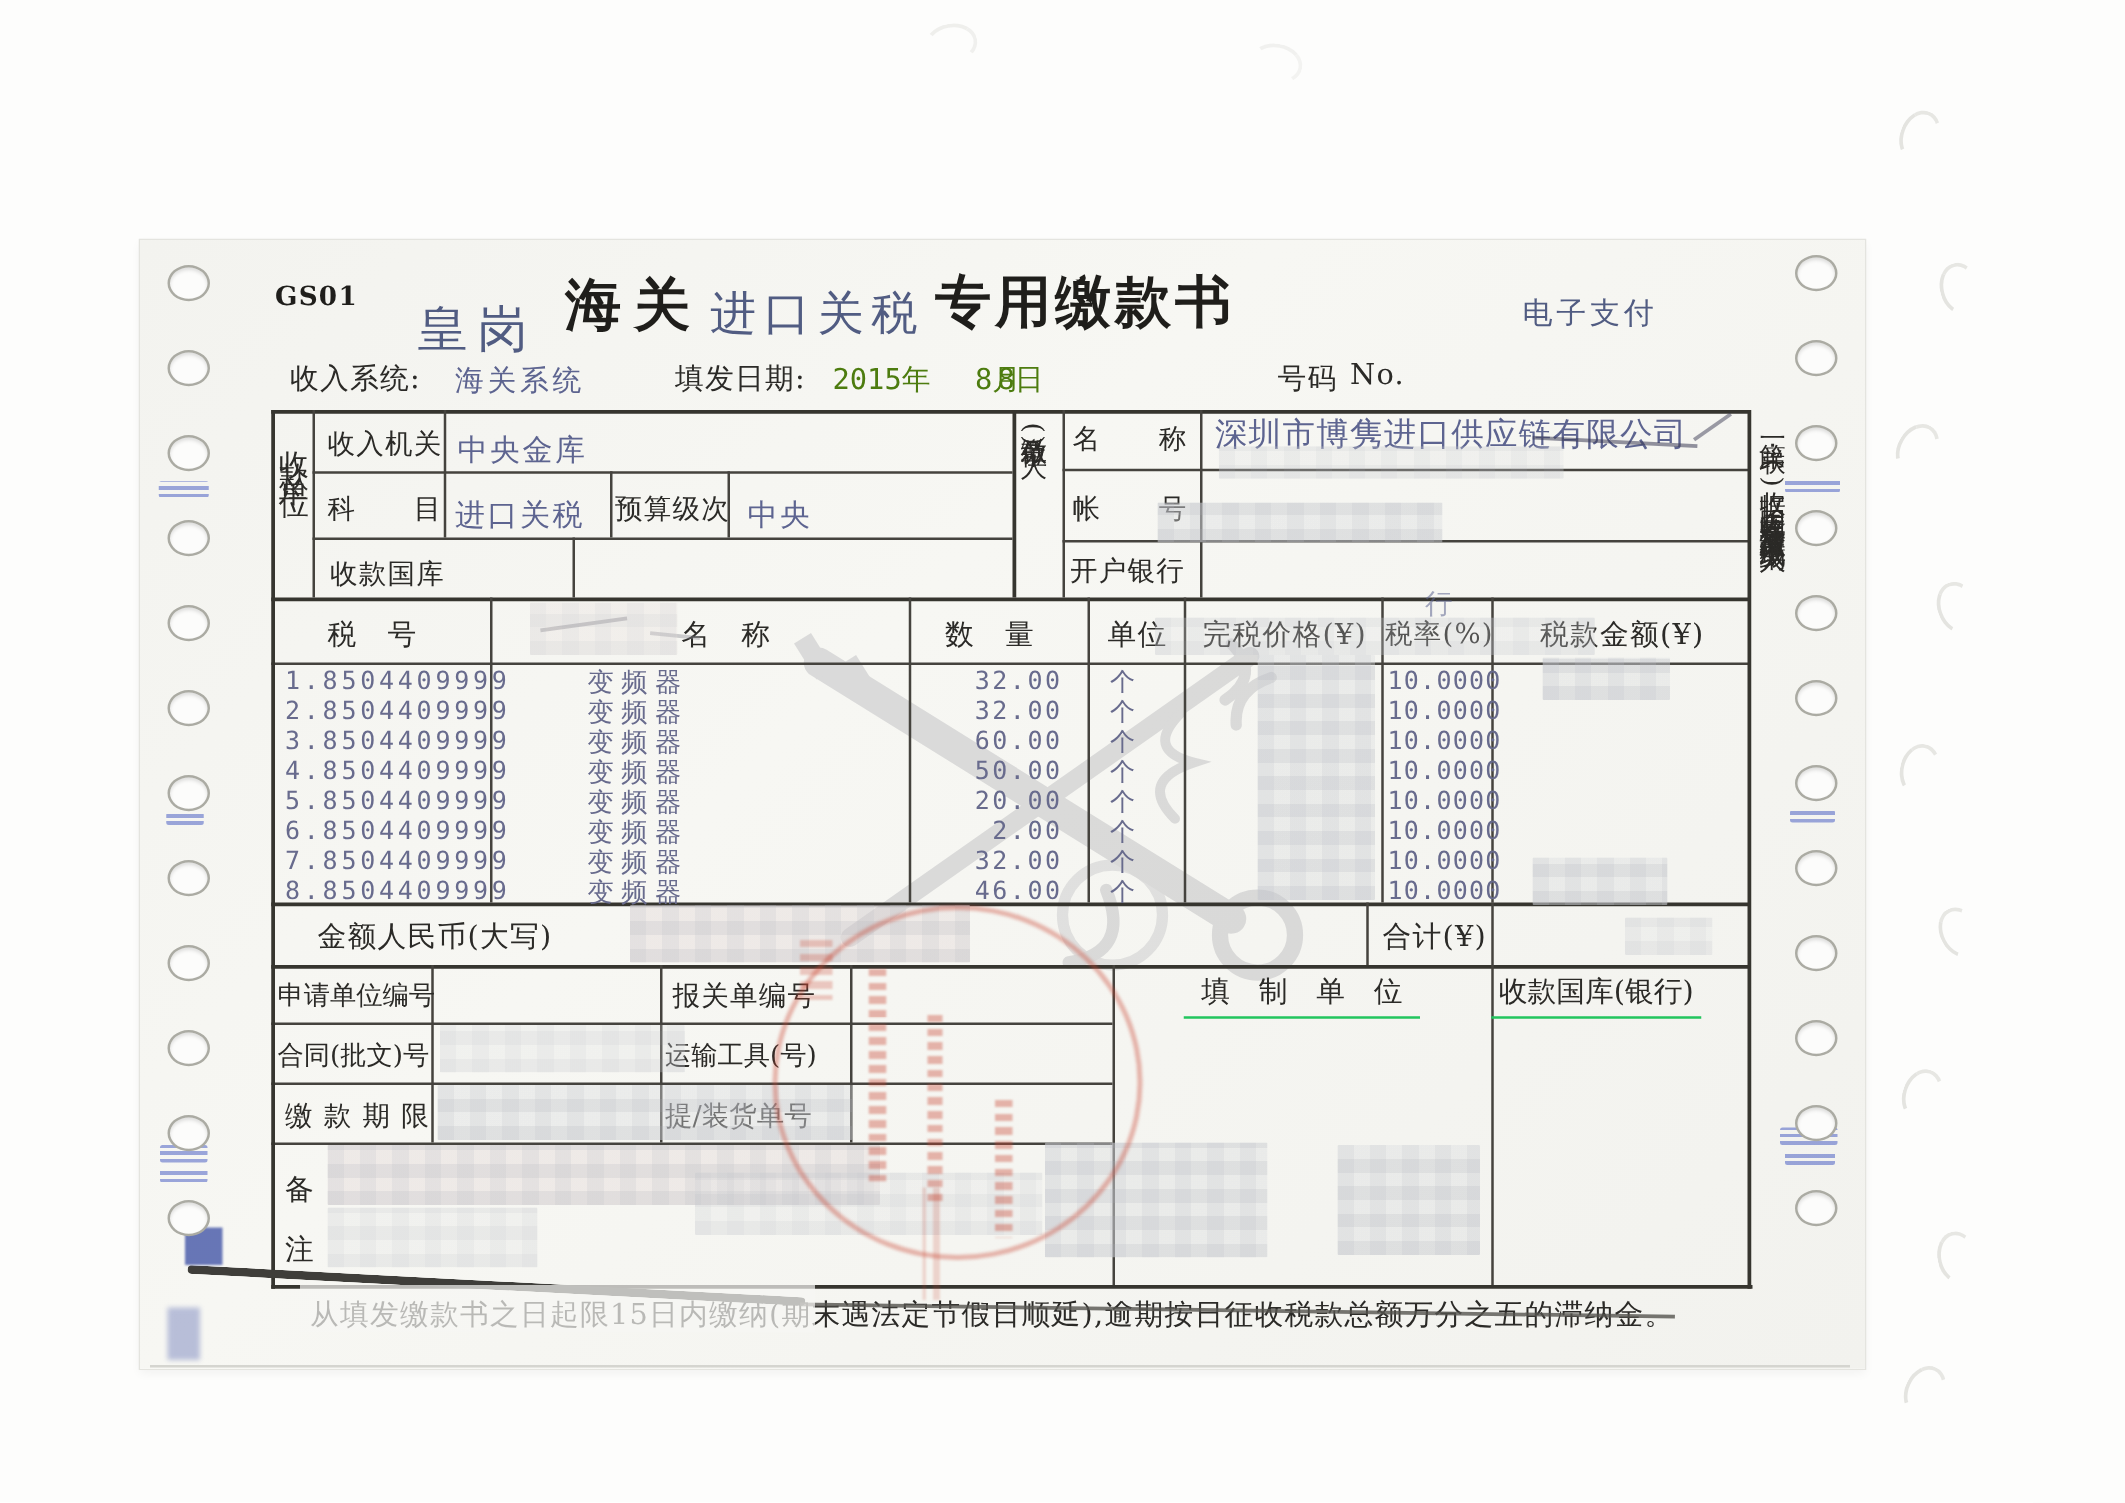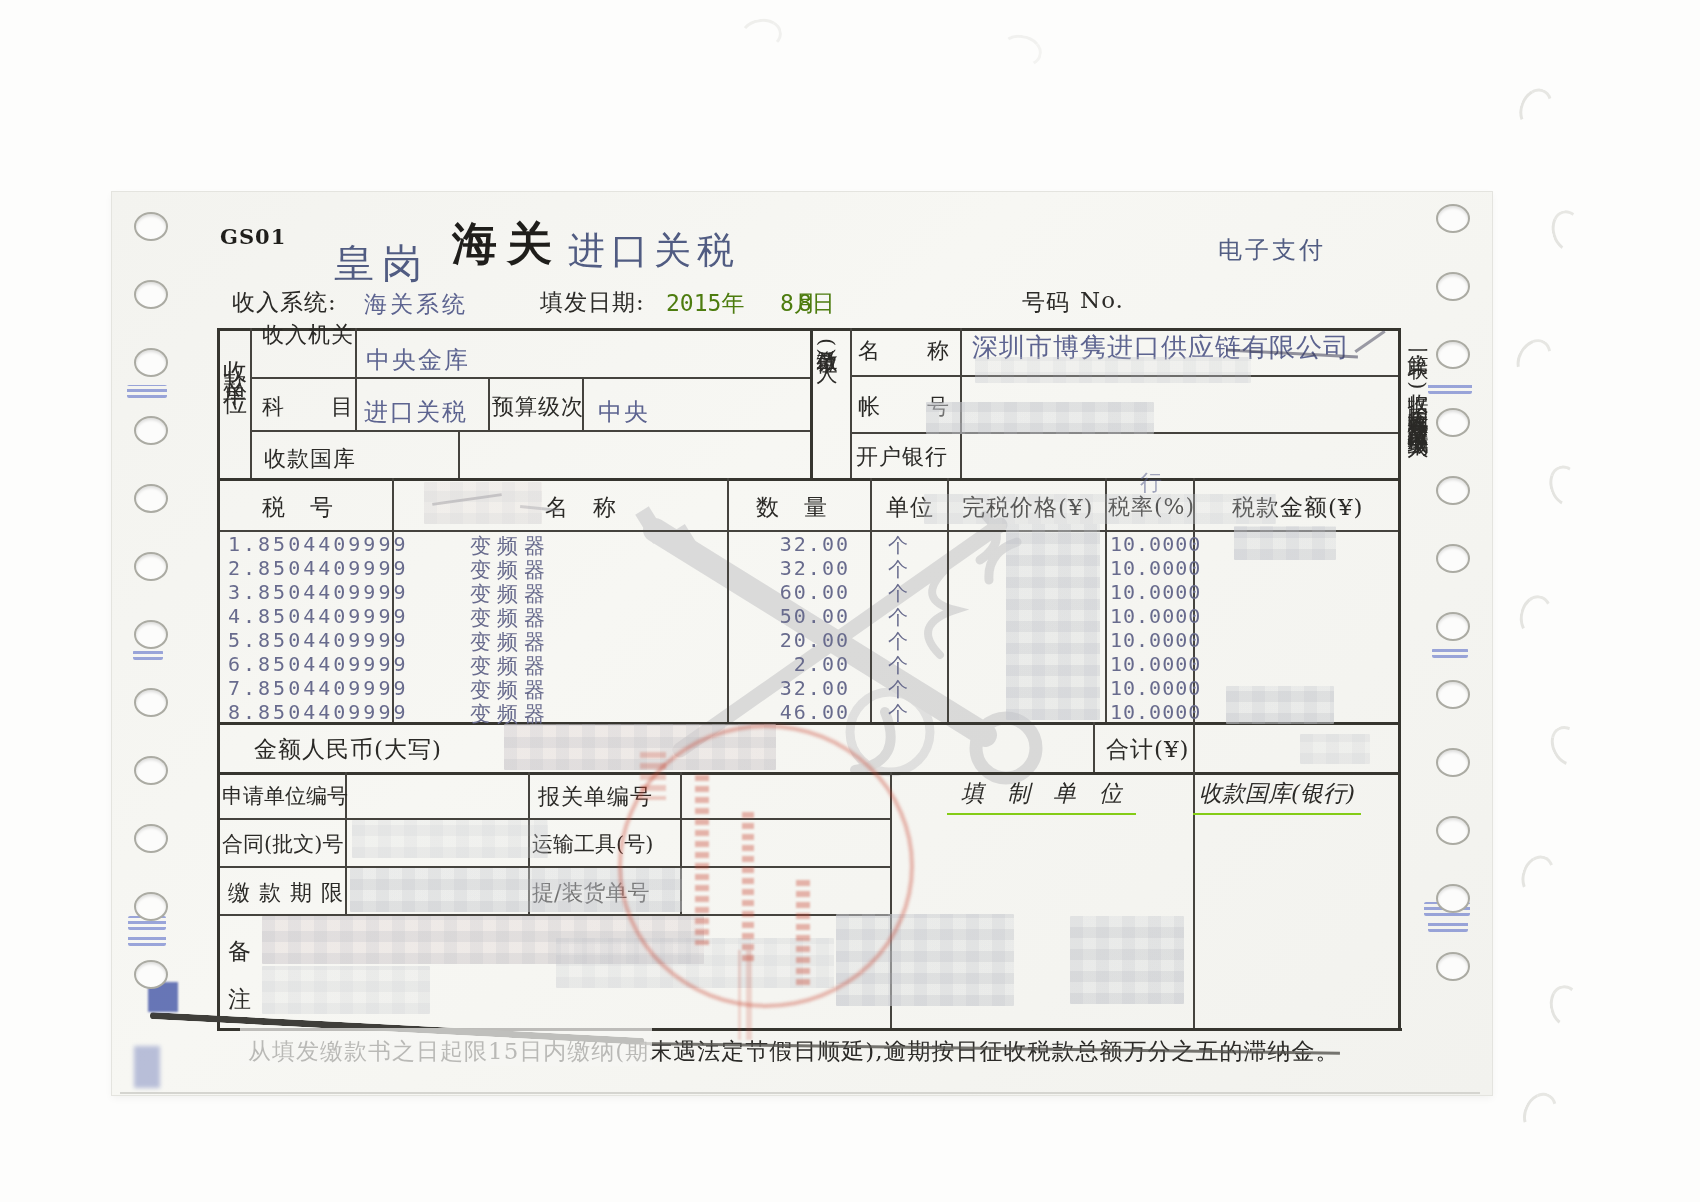--- a/index.html
+++ b/index.html
@@ -40,21 +40,21 @@
   .bluemark{position:absolute;background:repeating-linear-gradient(0deg,#3d53c0 0 3px,transparent 3px 6px);
         opacity:.5;border-radius:2px;}
   .bluepatch{position:absolute;background:#4456a8;}
   .curl{position:absolute;width:26px;height:36px;border:3px solid transparent;
         border-left:3px solid #c6c6c0;border-top:3px solid #cdcdc7;border-radius:50%;opacity:.45;}
   .stamp-ring{position:absolute;left:618px;top:724px;width:288px;height:276px;border-radius:50%;
         border:4px solid rgba(203,72,52,.38);filter:blur(1.4px);}
   .redstroke{position:absolute;background:repeating-linear-gradient(180deg,rgba(201,70,50,.38) 0 6px,transparent 6px 11px);
         filter:blur(.8px);}
   .penstroke{position:absolute;background:#8a8a90;opacity:.5;height:3px;}
-  .underlined{display:inline-block;border-bottom:2px solid #84cc16;padding:0 14px 4px 14px;font-style:italic;}
+  .underlined{display:inline-block;border-bottom:2px solid #22c55e;padding:0 14px 4px 14px;}
   .watermark{position:absolute;left:585px;top:500px;width:500px;height:290px;opacity:.30;}
   .fold{position:absolute;transform-origin:left center;}
 </style>
 </head>
 <body>
 
 <div class="stage">
 
   <div class="paper"></div>
 
@@ -121,33 +121,34 @@
     <div class="vline" style="left:345px;top:772px;height:142px;"></div>
     <div class="vline" style="left:528px;top:772px;height:142px;"></div>
     <div class="vline" style="left:680px;top:772px;height:142px;"></div>
     <div class="vline" style="left:890px;top:772px;height:256px;"></div>
   </div>
 
   <span class="lbl bold" style="left:220px;top:224px;font-size:21px;letter-spacing:1px;">GS01</span>
   <span class="lbl blue2" style="left:334px;top:236px;font-size:40px;letter-spacing:8px;">皇岗</span>
   <span class="lbl bold" style="left:452px;top:214px;font-size:45px;letter-spacing:10px;">海关</span>
   <span class="lbl blue2" style="left:568px;top:226px;font-size:37px;letter-spacing:6px;">进口关税</span>
+  <span class="lbl bold" style="left:748px;top:212px;font-size:45px;letter-spacing:3px;">专用缴款书</span>
   <span class="lbl blue2" style="left:1218px;top:234px;font-size:24px;letter-spacing:3px;">电子支付</span>
 
   <span class="lbl" style="left:232px;top:287px;font-size:23px;">收入系统:</span>
   <span class="val" style="left:364px;top:289px;font-size:23px;letter-spacing:3px;">海关系统</span>
   <span class="lbl" style="left:540px;top:287px;font-size:23px;">填发日期:</span>
   <span class="val typed" style="left:666px;top:288px;font-size:23px;">2015年</span>
   <span class="val typed" style="left:780px;top:288px;font-size:23px;">8月</span>
   <span class="val typed" style="left:798px;top:288px;font-size:23px;">8日</span>
   <span class="lbl" style="left:1022px;top:287px;font-size:23px;">号码</span>
   <span class="lbl" style="left:1080px;top:287px;font-size:23px;">No.</span>
 
   <span class="lbl vert" style="left:219px;top:342px;font-size:24px;letter-spacing:10px;height:136px;">收款单位</span>
-  <span class="lbl" style="left:262px;top:320px;">收入机关</span>
+  <span class="lbl" style="left:262px;top:340px;">收入机关</span>
   <span class="val" style="left:366px;top:344px;font-size:24px;letter-spacing:2px;">中央金库</span>
   <span class="lbl" style="left:262px;top:392px;">科　　目</span>
   <span class="val" style="left:364px;top:396px;font-size:24px;letter-spacing:2px;">进口关税</span>
   <span class="lbl" style="left:492px;top:392px;">预算级次</span>
   <span class="val" style="left:598px;top:396px;font-size:24px;letter-spacing:2px;">中央</span>
   <span class="lbl" style="left:264px;top:444px;">收款国库</span>
 
   <span class="lbl vmix" style="left:813px;top:334px;font-size:21px;letter-spacing:1px;height:144px;">缴款单位(人)</span>
   <span class="lbl" style="left:858px;top:336px;">名　　称</span>
   <span class="val" style="left:972px;top:330px;font-size:26px;letter-spacing:1px;">深圳市博隽进口供应链有限公司</span>

